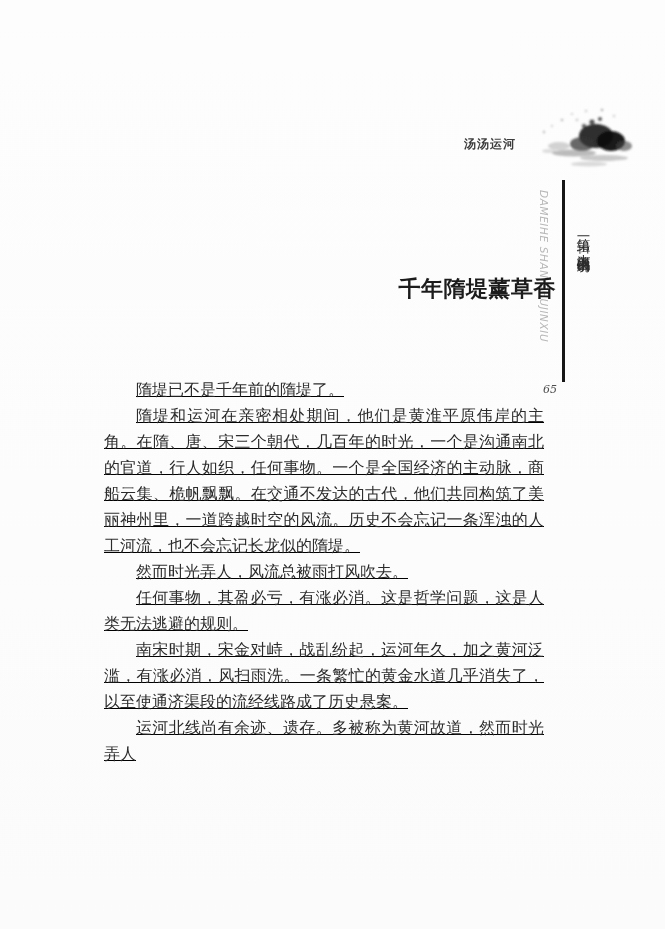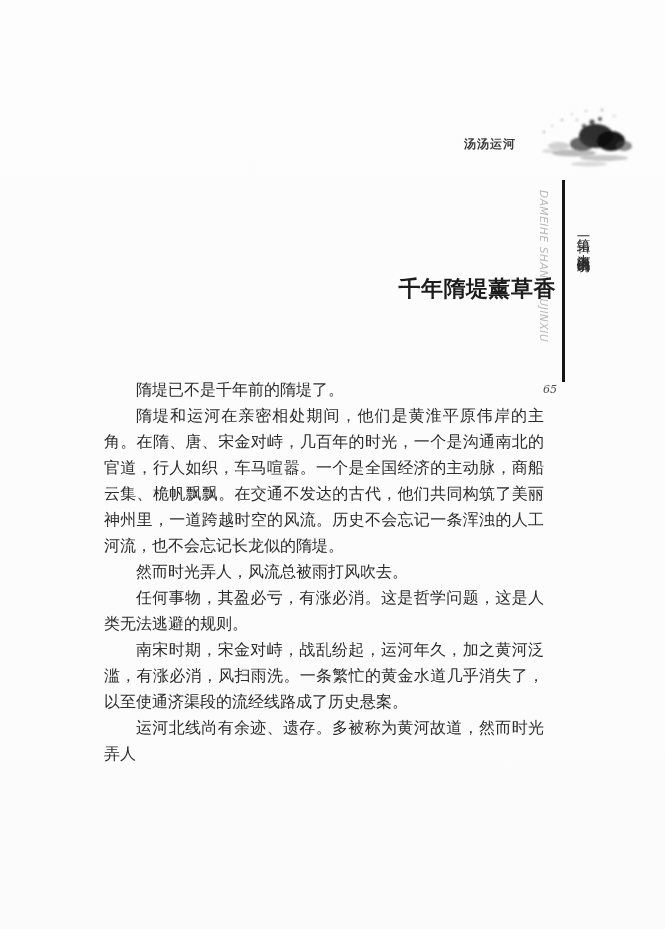--- a/index.html
+++ b/index.html
@@ -92,20 +92,21 @@
     font-size: 22px;
     font-weight: 700;
     color: #1c1c1c;
     letter-spacing: 0.5px;
   }
   .article-body {
     position: absolute;
     left: 104px;
     top: 377px;
     width: 440px;
+    text-decoration: underline;
   }
   .article-body p {
     margin: 0;
     text-indent: 2em;
     font-size: 16px;
     line-height: 26px;
     text-align: justify;
     color: #2b2b2b;
   }
 </style>
@@ -154,20 +155,20 @@
   <div class="sidebar-rule"></div>
 
   <div class="series-vertical"><span>第一辑</span><span class="book-title">大美河山书锦绣</span></div>
 
   <span class="page-number">65</span>
 
   <h1 class="article-title">千年隋堤薰草香</h1>
 
   <div class="article-body">
     <p>隋堤已不是千年前的隋堤了。</p>
-    <p>隋堤和运河在亲密相处期间，他们是黄淮平原伟岸的主角。在隋、唐、宋金对峙，几百年的时光，一个是沟通南北的官道，行人如织，车马喧嚣。一个是全国经济的主动脉，商船云集、桅帆飘飘。在交通不发达的古代，他们共同构筑了美丽神州里，一道跨越时空的风流。历史不会忘记一条浑浊的人工河流，也不会忘记长龙似的隋堤。</p>
+    <p>隋堤和运河在亲密相处期间，他们是黄淮平原伟岸的主角。在隋、唐、宋三个朝代，几百年的时光，一个是沟通南北的官道，行人如织，任何事物。一个是全国经济的主动脉，商船云集、桅帆飘飘。在交通不发达的古代，他们共同构筑了美丽神州里，一道跨越时空的风流。历史不会忘记一条浑浊的人工河流，也不会忘记长龙似的隋堤。</p>
     <p>然而时光弄人，风流总被雨打风吹去。</p>
     <p>任何事物，其盈必亏，有涨必消。这是哲学问题，这是人类无法逃避的规则。</p>
     <p>南宋时期，宋金对峙，战乱纷起，运河年久，加之黄河泛滥，有涨必消，风扫雨洗。一条繁忙的黄金水道几乎消失了，以至使通济渠段的流经线路成了历史悬案。</p>
     <p>运河北线尚有余迹、遗存。多被称为黄河故道，然而时光弄人</p>
   </div>
 
 </div>
 
 </body></html>

